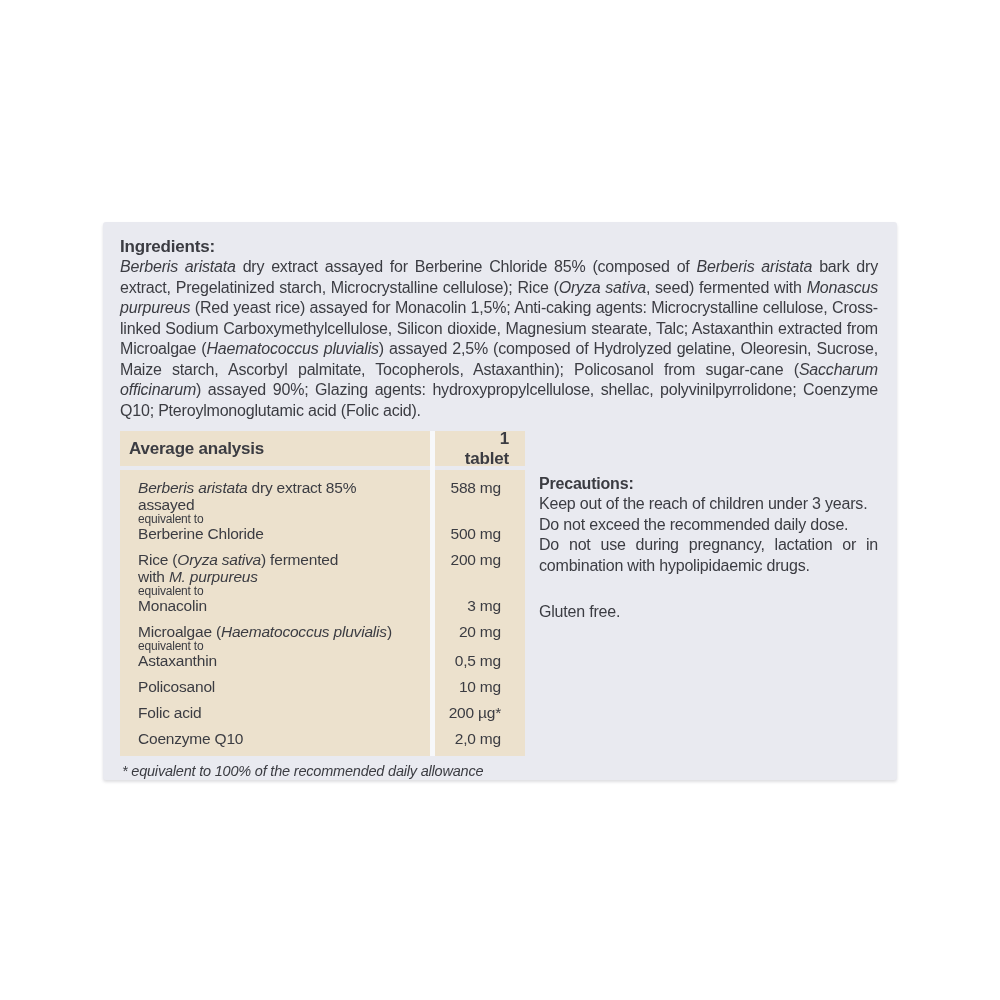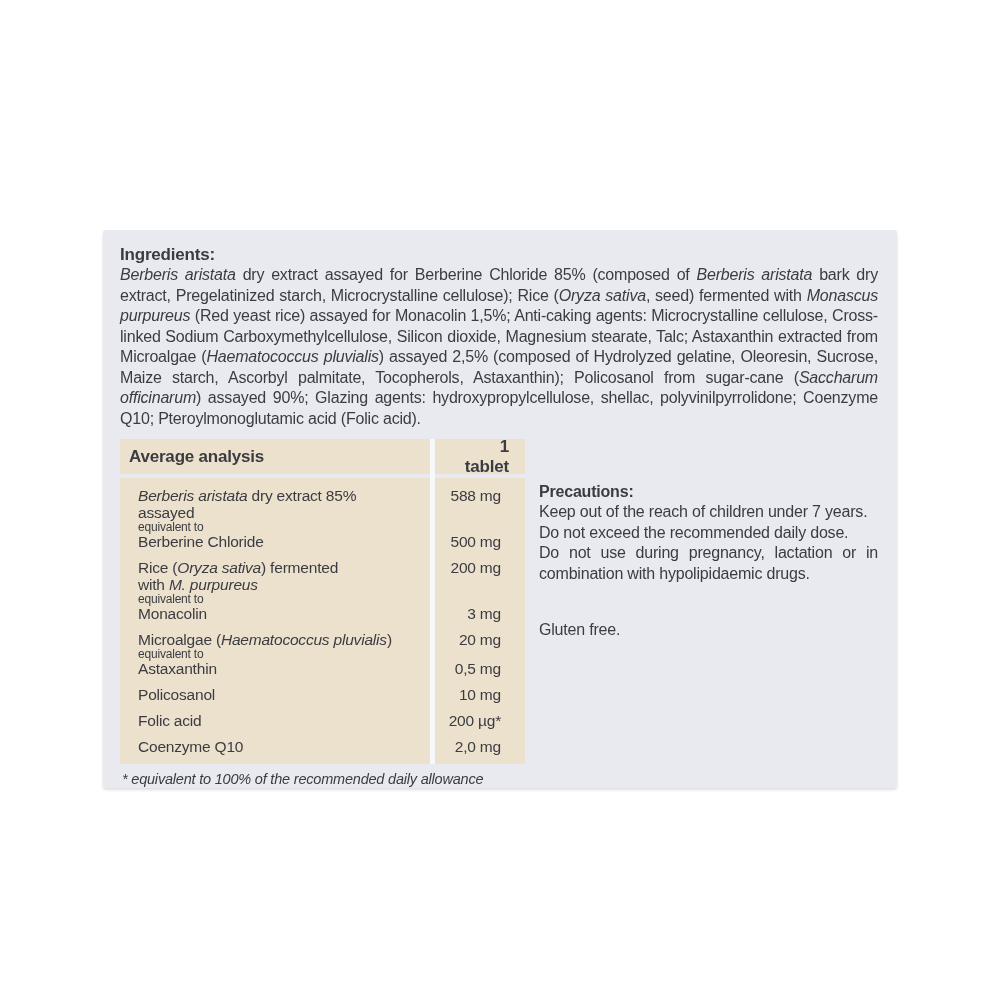--- a/index.html
+++ b/index.html
@@ -1,21 +1,21 @@
 <!DOCTYPE html>
 <html><head>
 <meta charset="utf-8">
 <style>
   * { margin: 0; padding: 0; box-sizing: border-box; }
   html, body { width: 1000px; height: 1000px; background: #ffffff; overflow: hidden; }
   body { font-family: "Liberation Sans", sans-serif; color: #3b3c42; }
 
   .card {
     position: absolute;
-    left: 103px; top: 230px;
+    left: 103px; top: 222px;
     width: 794px; height: 558px;
     background: #e9eaf0;
     border-radius: 3px;
     box-shadow: 0 2px 3px rgba(70,72,90,0.18);
     padding: 14px 19px 0 17px;
     letter-spacing: -0.2px;
   }
 
   .ing-head {
     font-size: 17px;
@@ -83,21 +83,21 @@
 
   .precautions {
     margin-left: 14px;
     margin-top: 43px;
     width: 341px;
     font-size: 16px;
     line-height: 20.4px;
   }
   .prec-head { font-weight: bold; }
   .prec-para { text-align: justify; }
-  .gluten { margin-top: 36px; }
+  .gluten { margin-top: 26px; }
 
   i { font-style: italic; }
 </style>
 </head>
 <body>
 
 <div class="card">
 
   <div class="ing-head">Ingredients:</div>
   <div class="ing-body"><i>Berberis aristata</i><span> dry extract assayed for Berberine Chloride 85% (composed of </span><i>Berberis aristata</i><span> bark dry extract, Pregelatinized starch, Microcrystalline cellulose); Rice (</span><i>Oryza sativa</i><span>, seed) fermented with </span><i>Monascus purpureus</i><span> (Red yeast rice) assayed for Monacolin 1,5%; Anti-caking agents: Microcrystalline cellulose, Cross-linked Sodium Carboxymethylcellulose, Silicon dioxide, Magnesium stearate, Talc; Astaxanthin extracted from Microalgae (</span><i>Haematococcus pluvialis</i><span>) assayed 2,5% (composed of Hydrolyzed gelatine, Oleoresin, Sucrose, Maize starch, Ascorbyl palmitate, Tocopherols, Astaxanthin); Policosanol from sugar-cane (</span><i>Saccharum officinarum</i><span>) assayed 90%; Glazing agents: hydroxypropylcellulose, shellac, polyvinilpyrrolidone; Coenzyme Q10; Pteroylmonoglutamic acid (Folic acid).</span></div>
@@ -178,21 +178,21 @@
             </div>
           </div>
         <div class="v-stripe"></div>
       </div>
       <div class="footnote">* equivalent to 100% of the recommended daily allowance</div>
     </div>
 
     <div class="precautions">
       <div class="prec-head">Precautions:</div>
       <div id="prec-paras">
-          <div class="prec-para">Keep out of the reach of children under 7 years.</div>
+          <div class="prec-para">Keep out of the reach of children under 3 years.</div>
           <div class="prec-para">Do not exceed the recommended daily dose.</div>
           <div class="prec-para">Do not use during pregnancy, lactation or in combination with hypolipidaemic drugs.</div>
         </div>
       <div class="gluten">Gluten free.</div>
     </div>
 
   </div>
 </div>
 
 </body></html>

